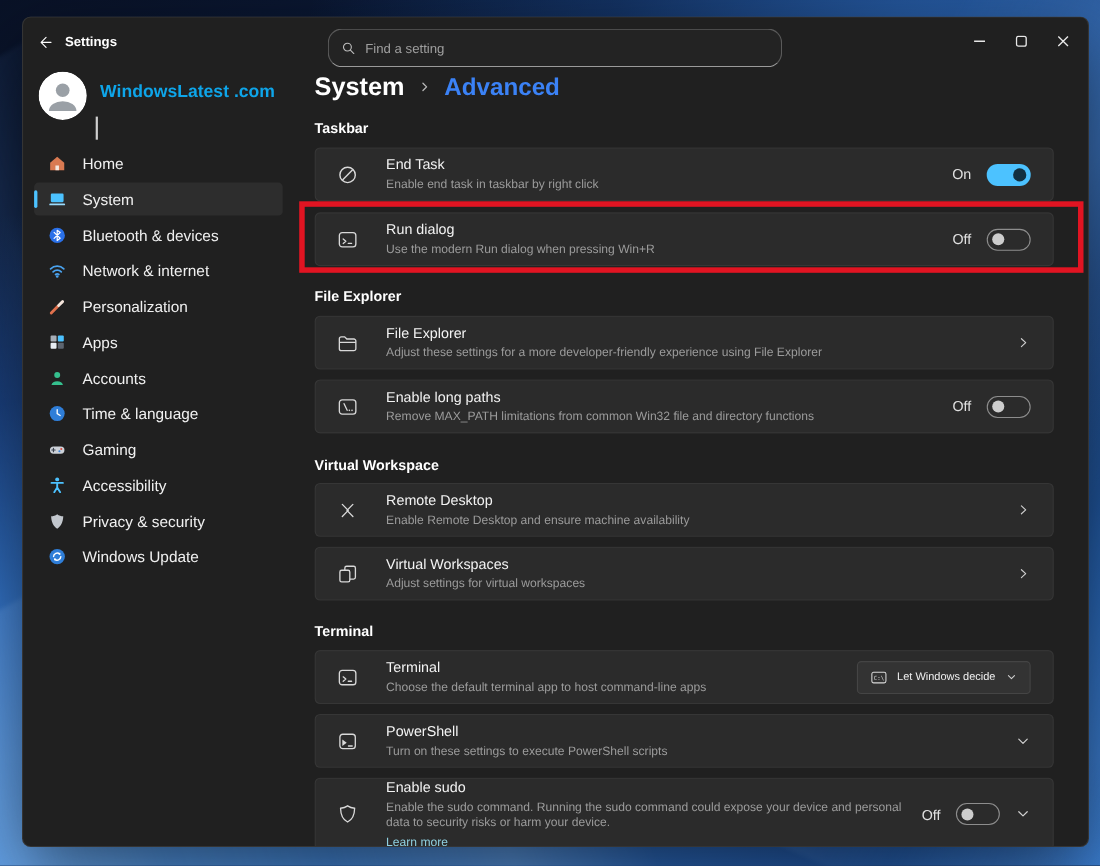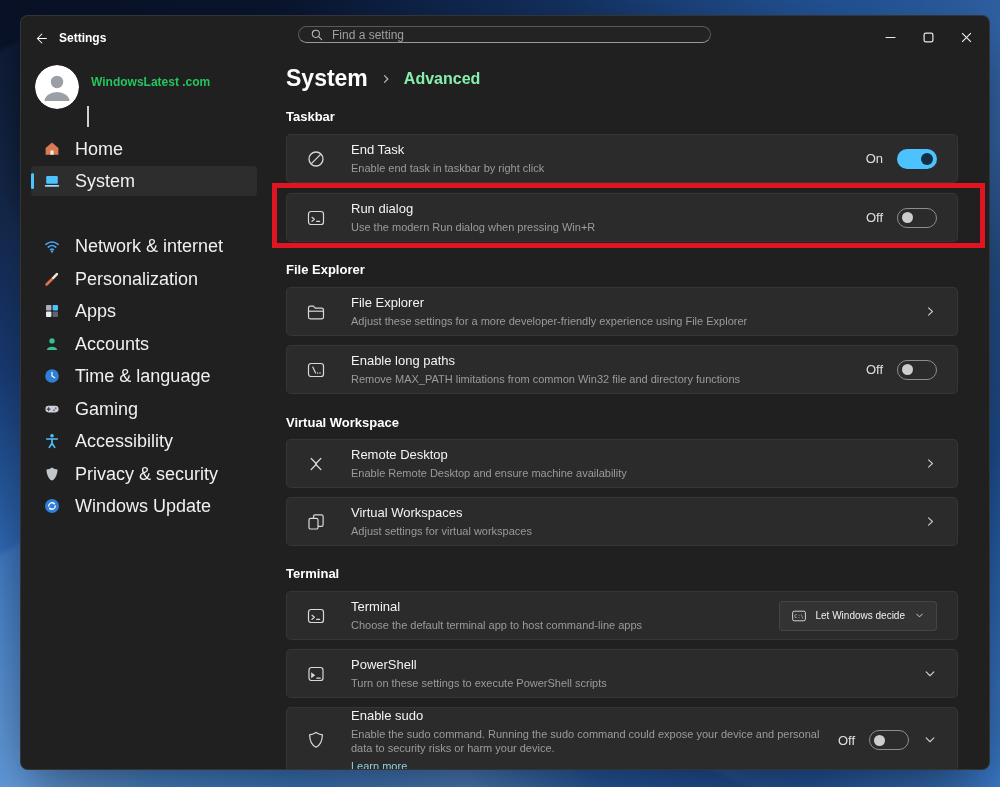--- a/index.html
+++ b/index.html
@@ -25,41 +25,41 @@
   .window { position:absolute; left:20px; top:15px; width:970px; height:755px;
     background:#202020; border:1px solid rgba(255,255,255,.09); border-radius:8px;
     box-shadow:0 24px 70px rgba(0,0,0,.55); overflow:hidden; }
 
   .back-btn { position:absolute; left:6px; top:9px; width:28px; height:26px; background:none; border:none;
     display:flex; align-items:center; justify-content:center; cursor:pointer; border-radius:4px; }
   .tb-title { position:absolute; left:38px; top:15px; font-size:12px; font-weight:700; color:#fff; }
   .win-controls { position:absolute; right:4px; top:4px; display:flex; }
   .wc { width:38px; height:34px; display:flex; align-items:center; justify-content:center; }
 
-  .search { position:absolute; left:277px; top:10px; width:413px; height:17px;
+  .search { position:absolute; left:277px; top:10px; width:413px; height:35px;
     background:#232323; border:1px solid #5a5a5a; border-bottom-color:#9a9a9a; border-radius:13px;
     display:flex; align-items:center; padding:0 11px; gap:8px; }
   .search input { flex:1; background:transparent; border:none; outline:none; color:#e8e8e8; font-size:12px;
     font-family:"Liberation Sans","DejaVu Sans",sans-serif; }
   .search input::placeholder { color:#9f9f9f; }
 
   .avatar { position:absolute; left:14px; top:49px; width:44px; height:44px; border-radius:50%; overflow:hidden; }
-  .acct-name { position:absolute; left:70px; top:59px; font-size:12px; font-weight:700; color:#22c55e; }
+  .acct-name { position:absolute; left:70px; top:59px; font-size:16px; font-weight:700; color:#0ea5e9; }
   .caret { position:absolute; left:66px; top:90px; width:1.5px; height:21px; background:#cfcfcf; }
 
   .nav-item { position:absolute; left:10px; width:226px; height:30px; border-radius:4px;
-    display:flex; align-items:center; gap:15px; padding-left:13px; color:#f0f0f0; font-size:18px; cursor:pointer; }
+    display:flex; align-items:center; gap:15px; padding-left:13px; color:#f0f0f0; font-size:14px; cursor:pointer; }
   .nav-item.sel { background:#2d2d2d; }
   .nav-item .pill { position:absolute; left:0; top:7px; width:3px; height:16px; border-radius:2px; background:#4cc2ff; }
   .nav-ic { width:16px; height:16px; display:flex; flex:none; }
 
   
   .crumb { position:absolute; left:265px; top:49px; display:flex; align-items:center; gap:12px; }
   .crumb .c1 { font-size:23px; font-weight:600; color:#fff; }
-  .crumb .c2 { font-size:16px; font-weight:700; color:#86efac; }
+  .crumb .c2 { font-size:22px; font-weight:700; color:#3b82f6; }
   .sec-label { position:absolute; left:265px; font-size:13px; font-weight:700; color:#fff; }
 
   .card { position:absolute; left:265px; width:672px; height:49px; background:#2b2b2b;
     border:1px solid rgba(255,255,255,.055); border-radius:5px;
     display:flex; align-items:center; padding:0 20px 0 19px; }
   .ric { width:20px; height:20px; flex:none; margin-right:25px; display:flex; }
   .rtx { display:flex; flex-direction:column; gap:3px; justify-content:center; }
   .rt { font-size:13px; color:#f3f3f3; line-height:16px; }
   .rd { font-size:11px; color:#9b9b9b; line-height:14px; }
   .rlink { font-size:11px; color:#8fd0e0; line-height:14px; margin-top:1px; cursor:pointer; width:max-content; }
@@ -148,20 +148,29 @@
     <div class="nav-item sel" style="top:150px">
       <span class="pill"></span>
       <span class="nav-ic">
           <svg viewBox="0 0 16 16">
             <rect x="2.2" y="3" width="11.6" height="7.8" rx="1" fill="#4cc2ff"></rect>
             <rect x="0.8" y="11.9" width="14.4" height="1.8" rx="0.9" fill="#9adcff"></rect>
           </svg>
         </span>
       <span>System</span>
     </div>
+    <div class="nav-item" style="top:183px">
+      <span class="nav-ic">
+          <svg viewBox="0 0 16 16">
+            <circle cx="8" cy="8" r="7" fill="#2a70e8"></circle>
+            <path d="M5.2 5.3 L10.7 10.6 L8 12.7 V3.3 L10.7 5.4 L5.2 10.7" stroke="#fff" stroke-width="1.1" fill="none" stroke-linejoin="round" stroke-linecap="round"></path>
+          </svg>
+        </span>
+      <span>Bluetooth &amp; devices</span>
+    </div>
     <div class="nav-item" style="top:215px">
       <span class="nav-ic">
           <svg viewBox="0 0 16 16">
             <g stroke="#4aa3ef" fill="none" stroke-width="1.6" stroke-linecap="round">
               <path d="M2 6.4 a8.6 8.6 0 0 1 12 0"></path>
               <path d="M4.3 9.1 a5.4 5.4 0 0 1 7.4 0"></path>
               <path d="M6.5 11.6 a2.4 2.4 0 0 1 3 0"></path>
             </g>
             <circle cx="8" cy="13.4" r="1.2" fill="#4aa3ef"></circle>
           </svg>

